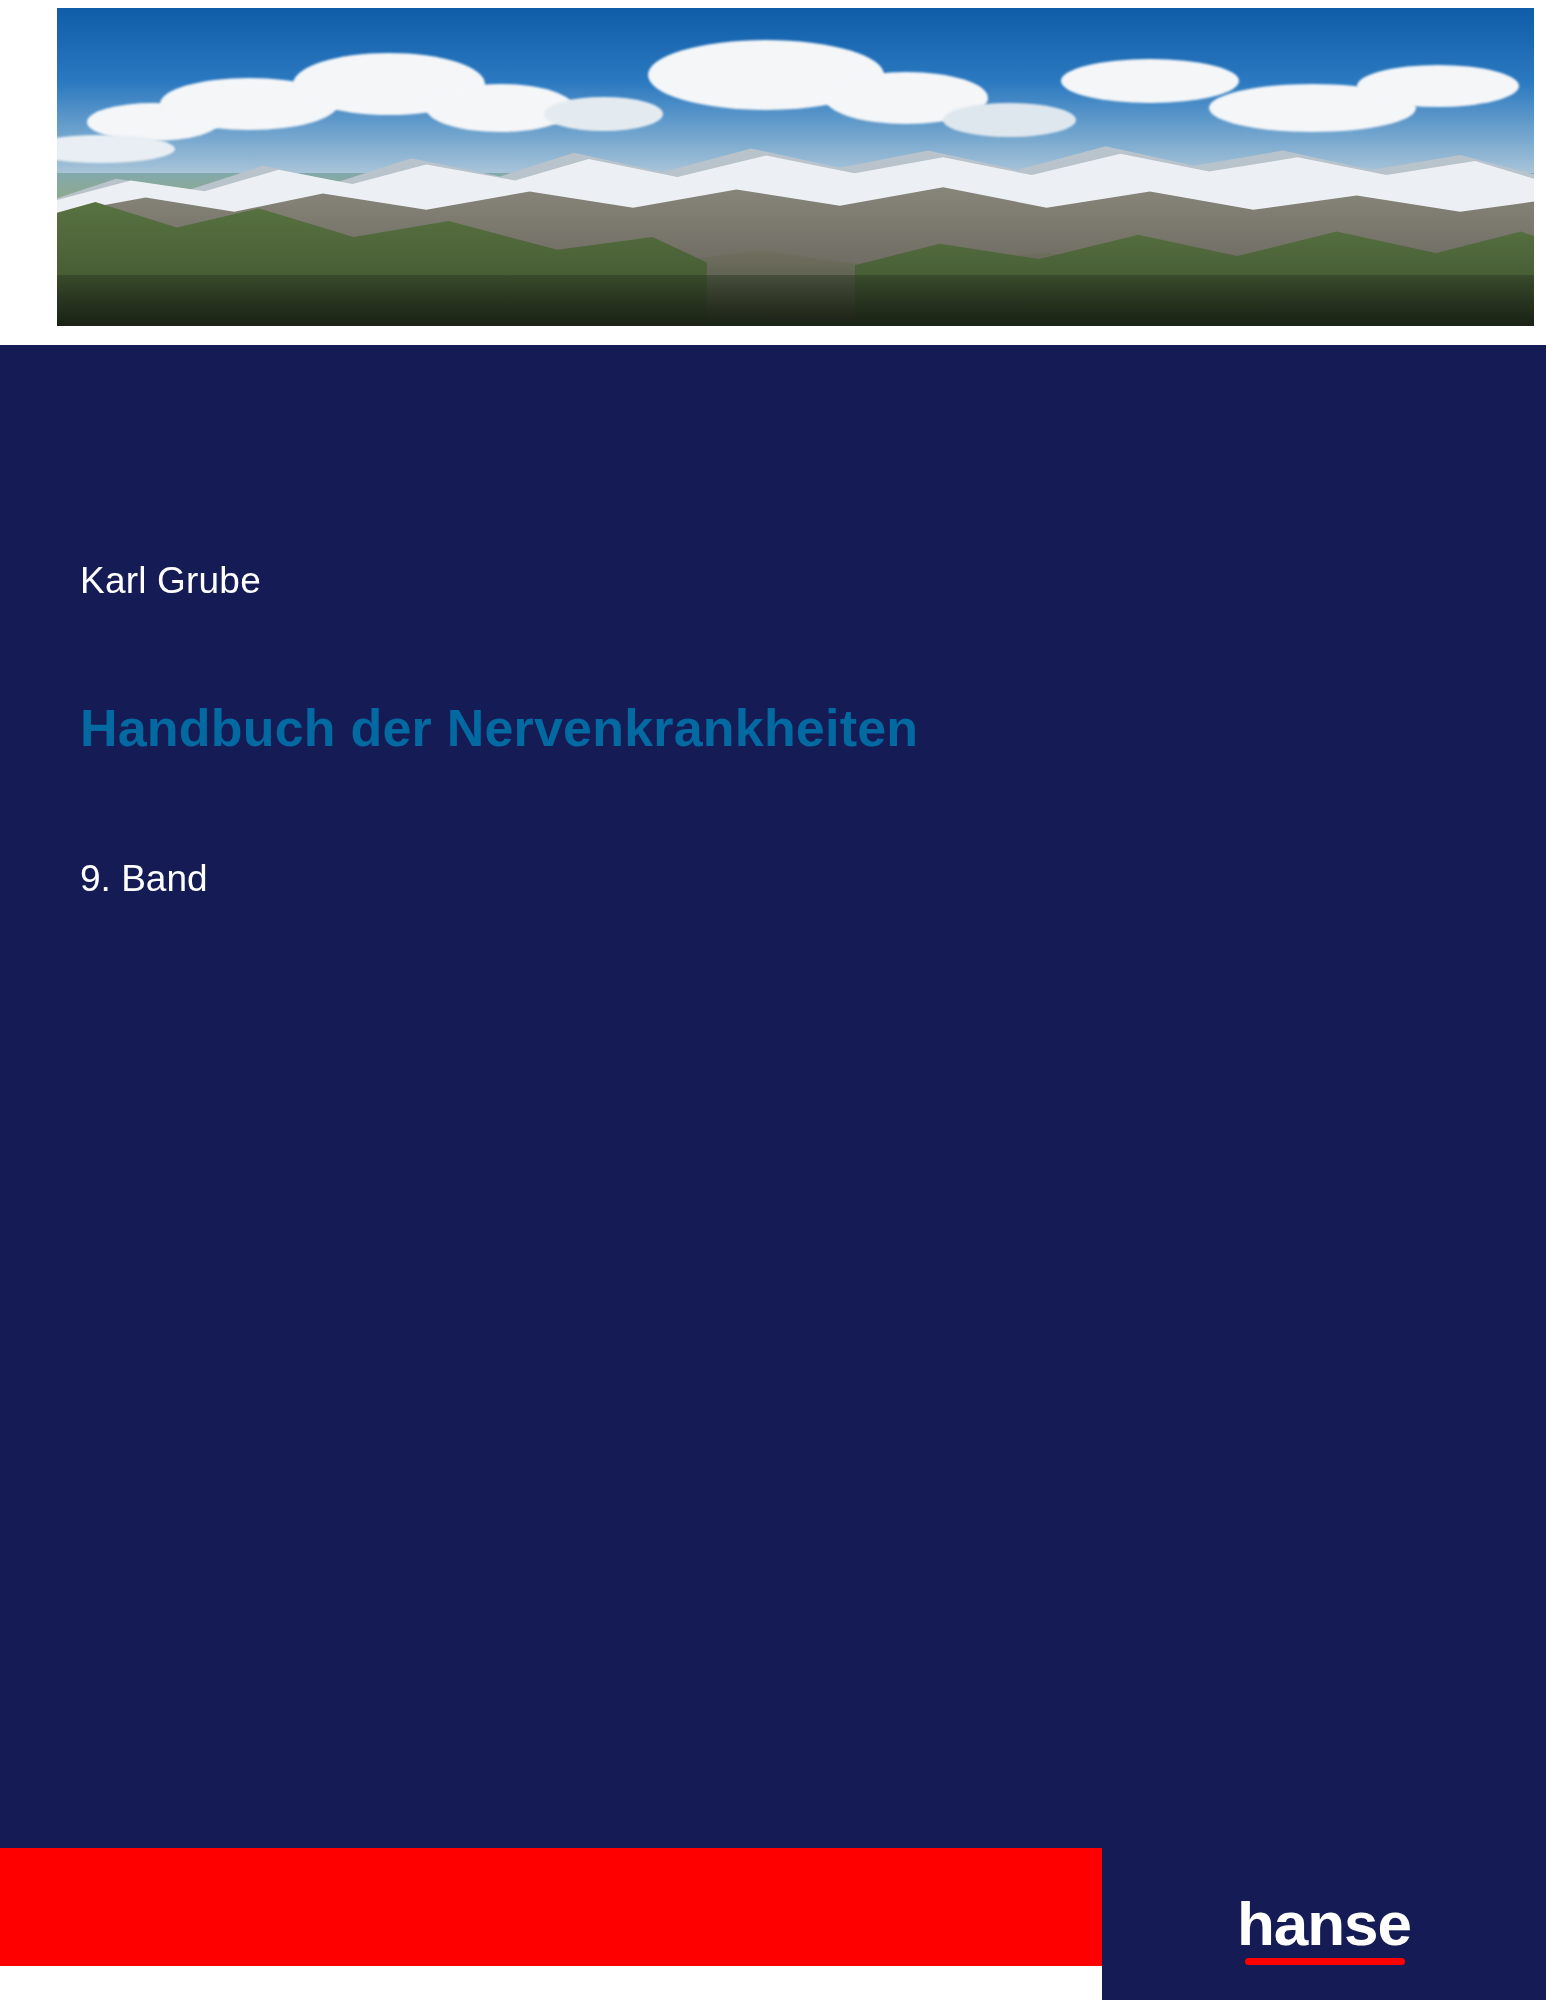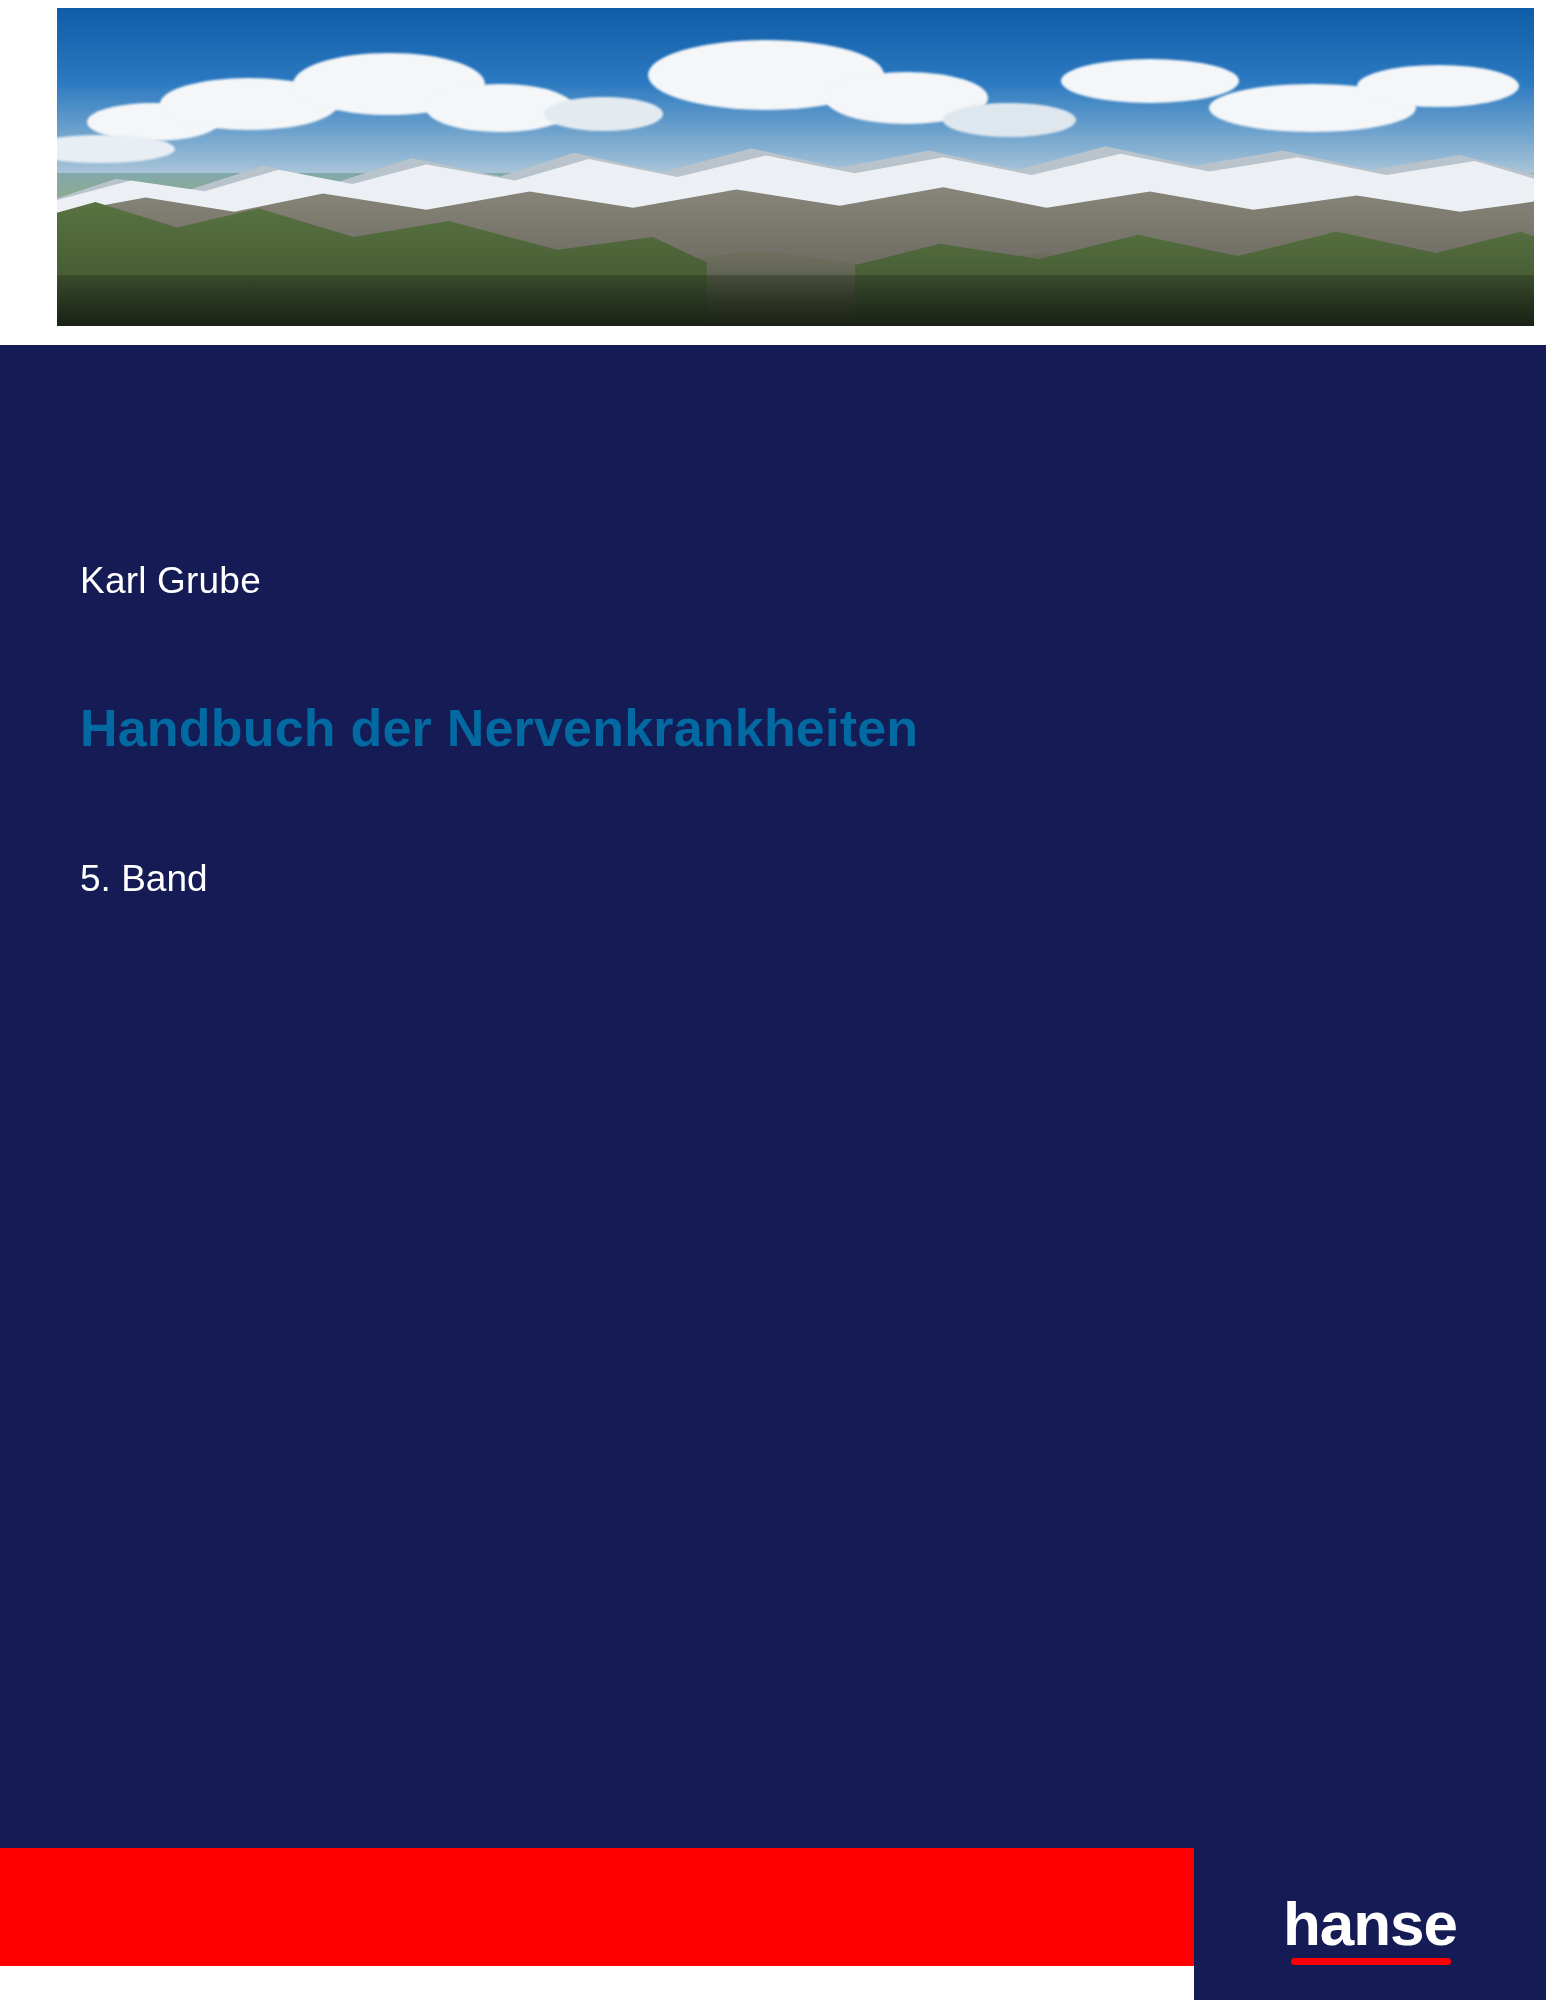--- a/index.html
+++ b/index.html
@@ -158,21 +158,21 @@
     left: 0;
     top: 1848px;
     width: 1546px;
     height: 118px;
     background: #ff0000;
   }
   .logo-box {
     position: absolute;
     right: 0;
     top: 1848px;
-    width: 352px;
+    width: 444px;
     height: 152px;
     background: #141b55;
     display: flex;
     align-items: center;
     justify-content: center;
   }
   .logo-inner {
     position: relative;
     text-align: center;
   }
@@ -229,21 +229,21 @@
       <div class="valley"></div>
       <div class="green-left"></div>
       <div class="green-right"></div>
       <div class="dark-foot"></div>
     </div>
   </div>
 
   <div class="text-block">
     <p class="author">Karl Grube</p>
     <h1 class="title">Handbuch der Nervenkrankheiten</h1>
-    <p class="subtitle">5. Band</p>
+    <p class="subtitle">9. Band</p>
   </div>
 
   <div class="red-band"></div>
   <div class="bottom-white"></div>
 
   <div class="logo-box">
     <div class="logo-inner">
       <div class="logo-text">hanse</div>
       <div class="logo-underline"></div>
     </div>

